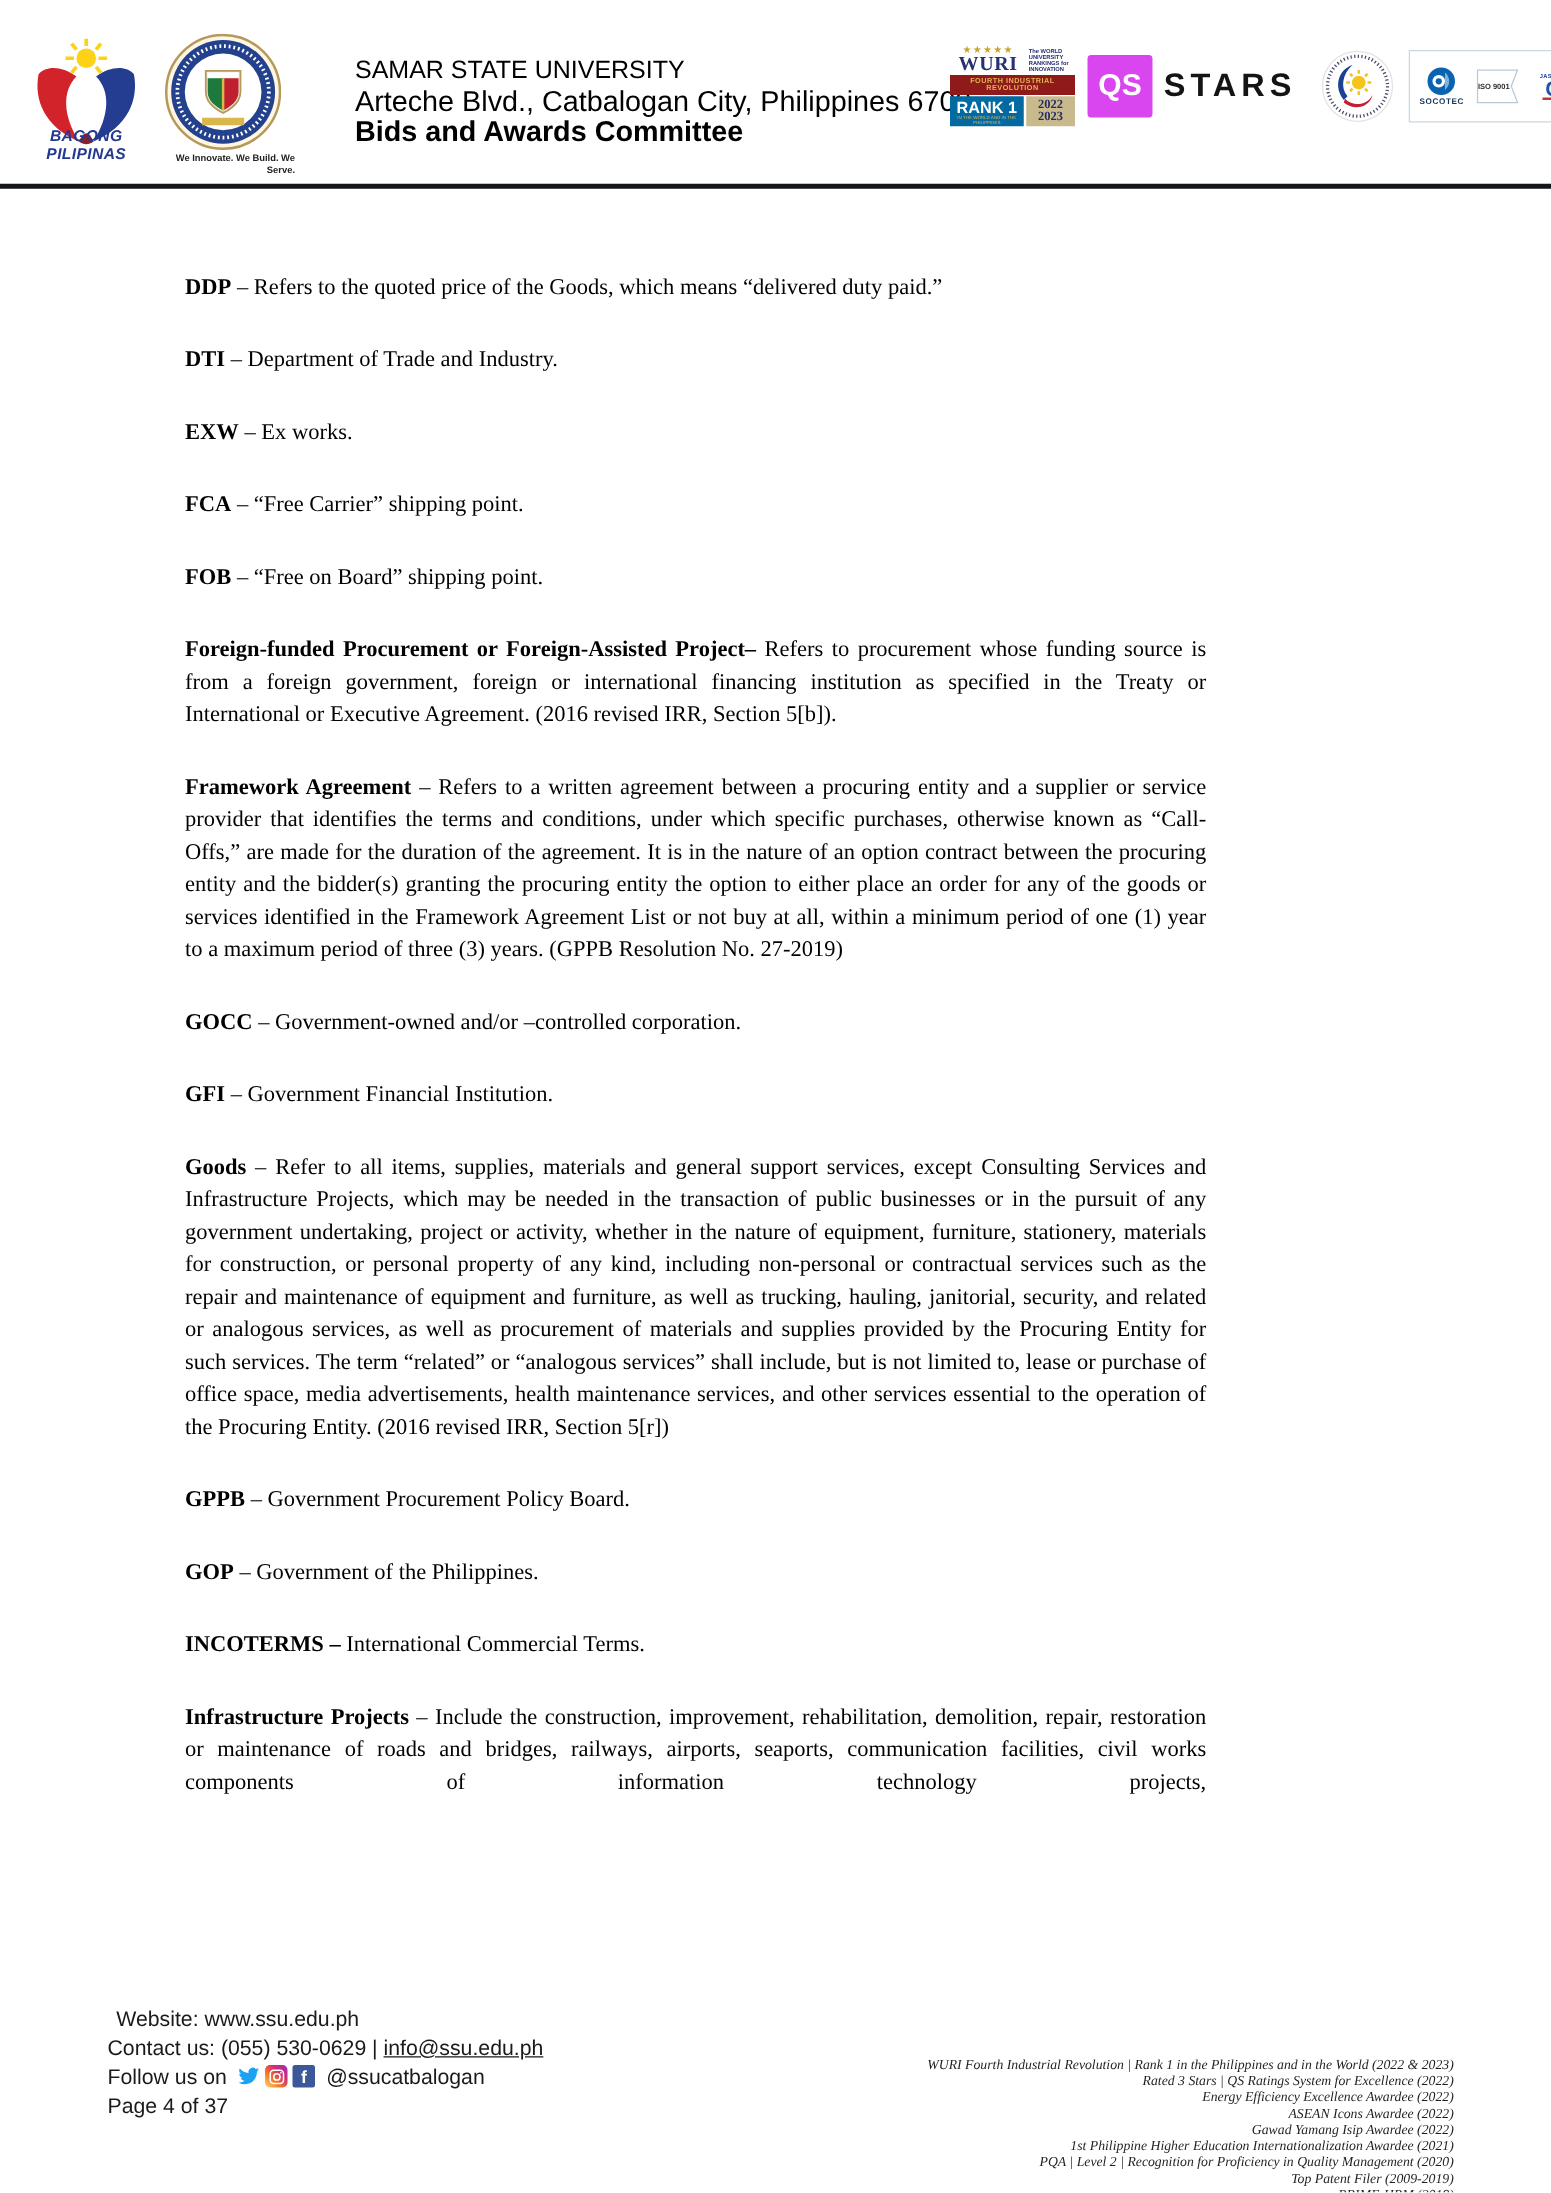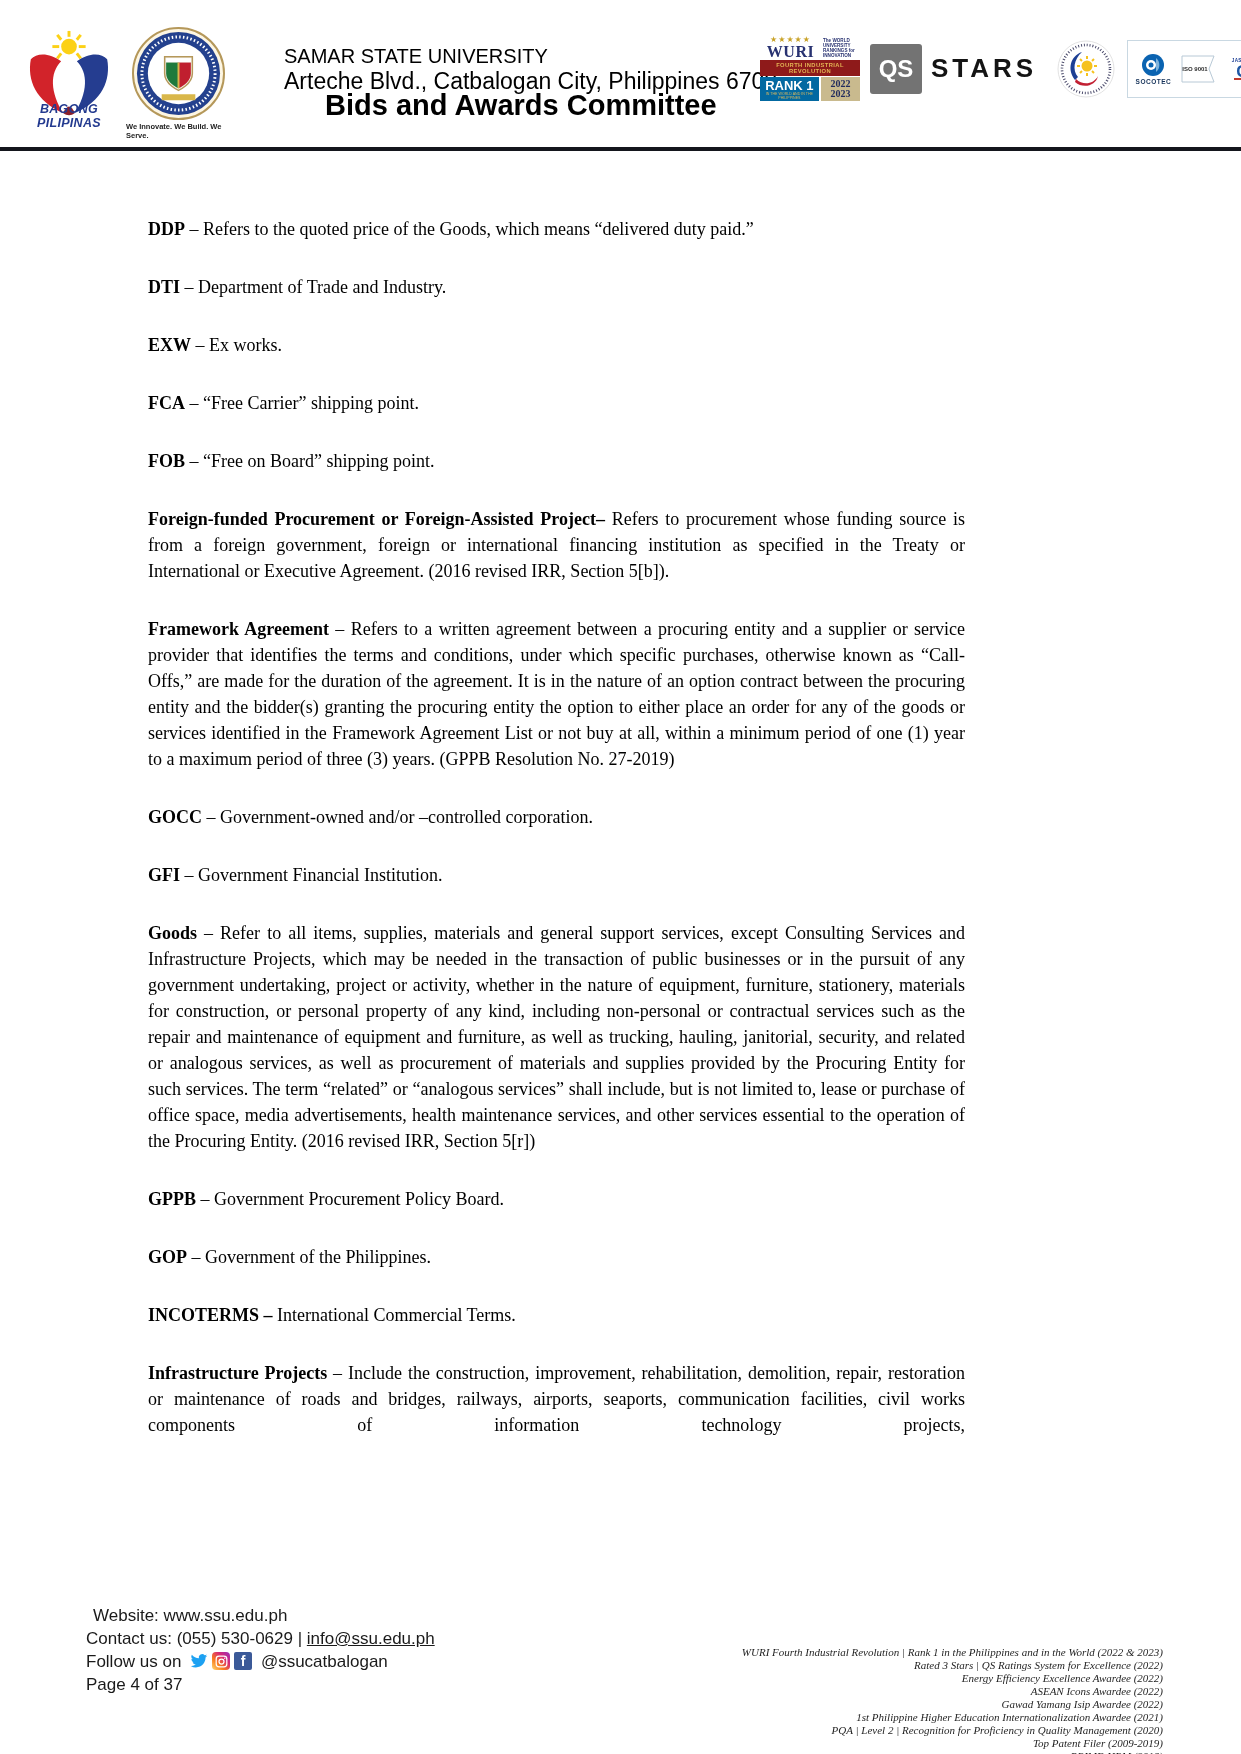--- a/index.html
+++ b/index.html
@@ -5,46 +5,46 @@
   html,body{margin:0;padding:0;background:#ffffff;}
   .page{position:relative;width:1241px;height:1754px;background:#fff;overflow:hidden;
         font-family:"Liberation Serif",serif;color:#000;}
 
   
   .header-rule{position:absolute;left:0;top:147px;width:1241px;height:4px;background:#14161d;}
   .bp-logo{position:absolute;left:18px;top:28px;width:102px;height:90px;}
   .bp-label{position:absolute;left:8px;top:102px;width:122px;text-align:center;
             font:italic bold 12.5px "Liberation Sans",sans-serif;color:#233a8f;letter-spacing:.3px;}
   .ssu-seal{position:absolute;left:132px;top:27px;width:93px;height:93px;}
-  .seal-tagline{position:absolute;left:126px;top:122px;width:110px;text-align:left;
+  .seal-tagline{position:absolute;left:126px;top:122px;width:110px;text-align:right;
                 font:bold 7.5px "Liberation Sans",sans-serif;color:#222;}
   .univ-block{position:absolute;left:284px;top:44px;font-family:"Liberation Sans",sans-serif;}
   .univ-name{font-size:20px;line-height:25px;}
   .univ-address{font-size:23px;line-height:24px;}
-  .univ-office{font-size:29px;line-height:24px;font-weight:bold;margin-left:41px;}
+  .univ-office{font-size:23px;line-height:24px;font-weight:bold;}
 
   
   .badges{position:absolute;left:760px;top:36px;display:flex;align-items:center;}
   .wuri{width:100px;font-family:"Liberation Sans",sans-serif;flex:none;}
   .wuri-top{display:flex;align-items:center;gap:3px;padding:0 1px 1px;}
   .wuri-left{flex:1;text-align:center;}
   .wuri-stars{color:#c9a227;font-size:8px;line-height:8px;letter-spacing:1px;}
   .wuri-name{color:#283271;font-weight:bold;font-size:16px;line-height:15px;
              font-family:"Liberation Serif",serif;letter-spacing:.5px;}
   .wuri-tag{width:36px;color:#283271;font-size:4.6px;line-height:5px;font-weight:bold;}
   .wuri-band{background:#8e1a1a;color:#e3b554;font-size:5.8px;font-weight:bold;
              text-align:center;padding:2px 0;letter-spacing:.4px;}
   .wuri-bottom{display:flex;gap:2px;margin-top:1px;}
   .wuri-rank{flex:1.5;background:#0369a1;color:#fff;text-align:center;padding:2px 0 1px;}
   .wuri-rank-main{font-size:13px;font-weight:bold;line-height:13px;}
   .wuri-rank-sub{font-size:3.6px;line-height:4px;color:#d9b75c;}
   .wuri-years{flex:1;background:#c9ba8e;color:#232d5e;font-weight:bold;font-size:10px;
               line-height:10px;display:flex;flex-direction:column;justify-content:center;text-align:center;font-family:Liberation Serif, serif;}
   .qs-wrap{display:flex;align-items:center;margin-left:10px;flex:none;}
-  .qs-box{width:52px;height:50px;background:#737373;border-radius:3px;color:#fff;
+  .qs-box{width:52px;height:50px;background:#d946ef;border-radius:3px;color:#fff;
           display:flex;align-items:center;justify-content:center;
           font:bold 24px "Liberation Sans",sans-serif;}
   .qs-stars{margin-left:9px;font:bold 26px "Liberation Sans",sans-serif;color:#141414;letter-spacing:4px;}
   .pqa{margin-left:20px;flex:none;}
   .cert-box{margin-left:12px;flex:none;width:132px;height:52px;border:1px solid #c9d8e2;background:#fff;
             display:flex;align-items:center;justify-content:space-around;padding:2px 3px;}
   .socotec{display:flex;flex-direction:column;align-items:center;}
   .socotec-label{font:bold 6.5px "Liberation Sans",sans-serif;color:#16335a;letter-spacing:.5px;margin-top:1px;}
   .iso-text{font:bold 6px "Liberation Sans",sans-serif;fill:#2a2a2a;}
   .jas{display:flex;flex-direction:column;align-items:center;width:32px;}

